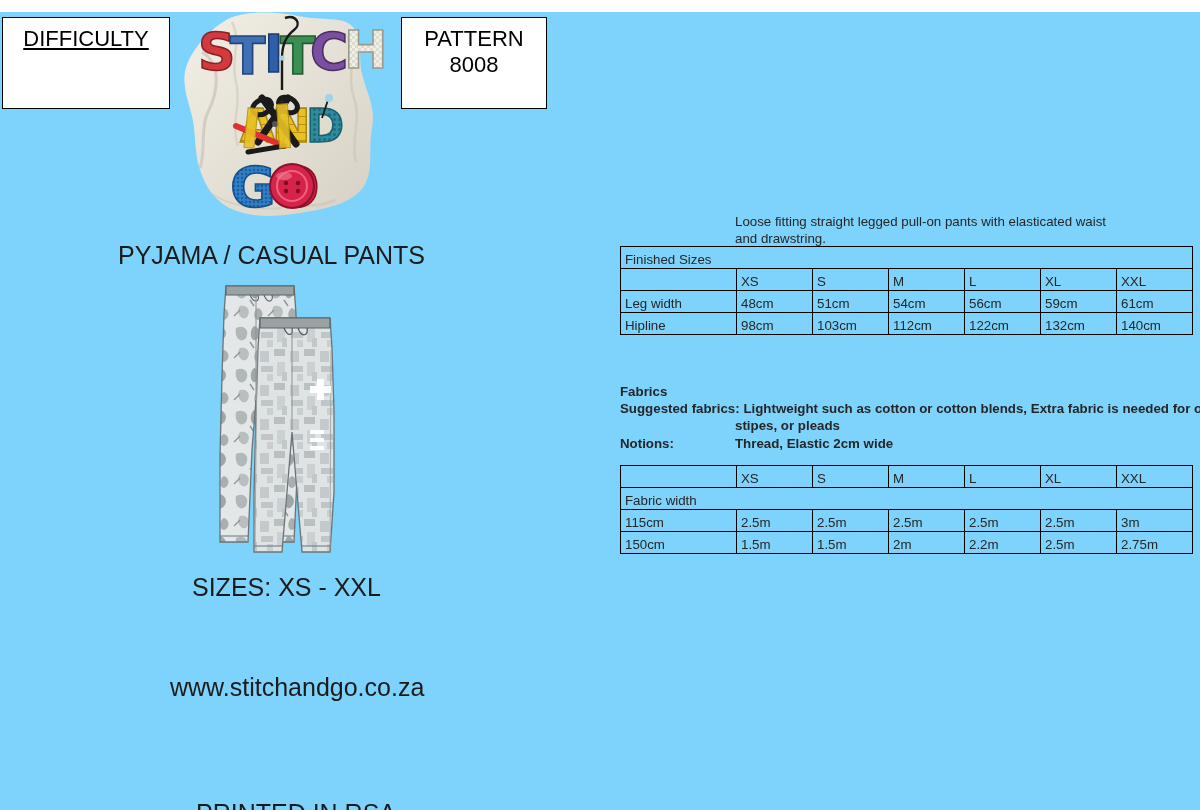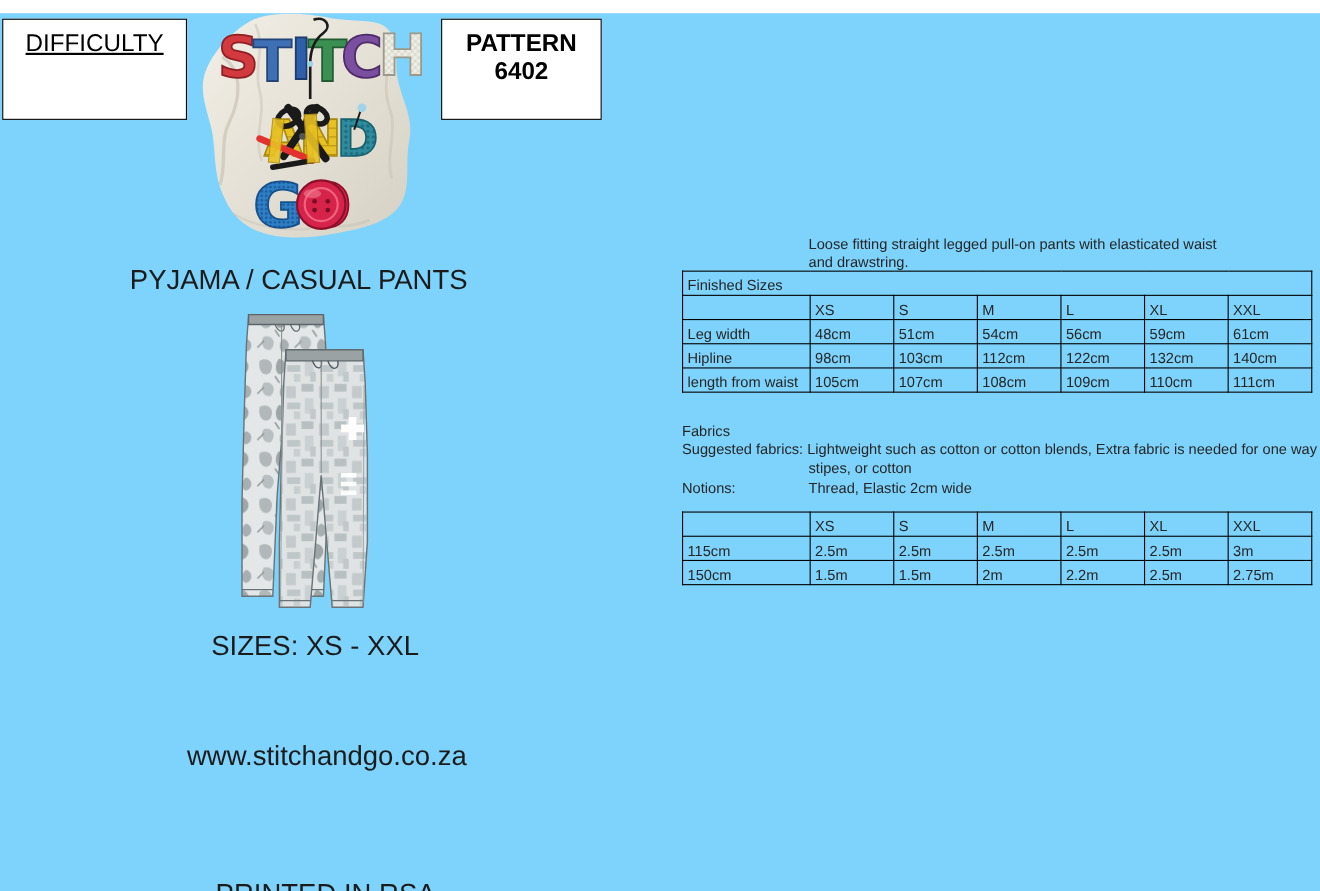--- a/index.html
+++ b/index.html
@@ -21,21 +21,21 @@
     position: absolute;
     border: 1px solid #000;
     background: #fff;
     text-align: center;
     font-size: 22px;
     line-height: 1.18;
     color: #000;
     padding-top: 8px;
   }
   #difficulty-box { left: 2px;  top: 5px;  width: 168px; height: 92px; }
-  #pattern-box    { left: 401px; top: 5px; width: 146px; height: 92px; font-weight: bold; }
+  #pattern-box    { left: 401px; top: 5px; width: 146px; height: 92px; }
   .hdr-line1 { display: block; }
   #difficulty-label { text-decoration: underline; }
   .hdr-line2 { display: block; }
 
   
   #logo {
     position: absolute;
     left: 172px; top: 0px;
     width: 218px; height: 212px;
   }
@@ -93,37 +93,38 @@
   .pattern-table col.cx { width: 76px; }
   .span-cell { text-align: left; }
 
   #fabrics-block {
     position: absolute;
     left: 620px; top: 371px;
     width: 580px;
     font-size: 13.3px;
     line-height: 17.2px;
     color: #262626;
+    font-weight: bold;
   }
   #fabrics-block .row { display: block; white-space: nowrap; }
   #fabrics-block .lbl { display: inline-block; width: 115px; }
   #fabrics-block .indent { display: inline-block; width: 115px; }
 </style>
 </head>
 <body>
 
 <div id="page">
 
   <div id="difficulty-box" class="hdr-box">
     <span class="hdr-line1" id="difficulty-label">DIFFICULTY</span>
   </div>
 
   <div id="pattern-box" class="hdr-box">
     <span class="hdr-line1">PATTERN</span>
-    <span class="hdr-line2">6402</span>
+    <span class="hdr-line2">8008</span>
   </div>
 
   <div id="logo">
     <svg viewBox="0 0 218 212" xmlns="http://www.w3.org/2000/svg">
       <defs>
         <linearGradient id="clothG" x1="0" y1="0" x2="1" y2="1">
           <stop offset="0%" stop-color="#f2efe7"></stop>
           <stop offset="45%" stop-color="#e6e2d7"></stop>
           <stop offset="100%" stop-color="#d6d1c4"></stop>
         </linearGradient>
@@ -329,36 +330,27 @@
       </tr>
       <tr>
         <td>Hipline</td>
         <td>98cm</td>
         <td>103cm</td>
         <td>112cm</td>
         <td>122cm</td>
         <td>132cm</td>
         <td>140cm</td>
       </tr>
-      <tr>
-        <td>length from waist</td>
-        <td>105cm</td>
-        <td>107cm</td>
-        <td>108cm</td>
-        <td>109cm</td>
-        <td>110cm</td>
-        <td>111cm</td>
-      </tr>
     </tbody>
   </table>
 
   <div id="fabrics-block">
     <span class="row">Fabrics</span>
     <span class="row"><span>Suggested fabrics:</span><span>&nbsp;</span><span>Lightweight such as cotton or cotton blends, Extra fabric is needed for one way designs,</span></span>
-    <span class="row"><span class="indent"></span><span>stipes, or cotton</span></span>
+    <span class="row"><span class="indent"></span><span>stipes, or pleads</span></span>
     <span class="row"><span class="lbl">Notions:</span><span>Thread, Elastic 2cm wide</span></span>
   </div>
 
   <table class="pattern-table" id="fabric-width-table">
     <colgroup>
       <col class="c0">
         <col class="cx">
         <col class="cx">
         <col class="cx">
         <col class="cx">
@@ -369,20 +361,23 @@
       <tr>
         <td></td>
         <td>XS</td>
         <td>S</td>
         <td>M</td>
         <td>L</td>
         <td>XL</td>
         <td>XXL</td>
       </tr>
       <tr>
+        <td class="span-cell" colspan="7">Fabric width</td>
+      </tr>
+      <tr>
         <td>115cm</td>
         <td>2.5m</td>
         <td>2.5m</td>
         <td>2.5m</td>
         <td>2.5m</td>
         <td>2.5m</td>
         <td>3m</td>
       </tr>
       <tr>
         <td>150cm</td>

